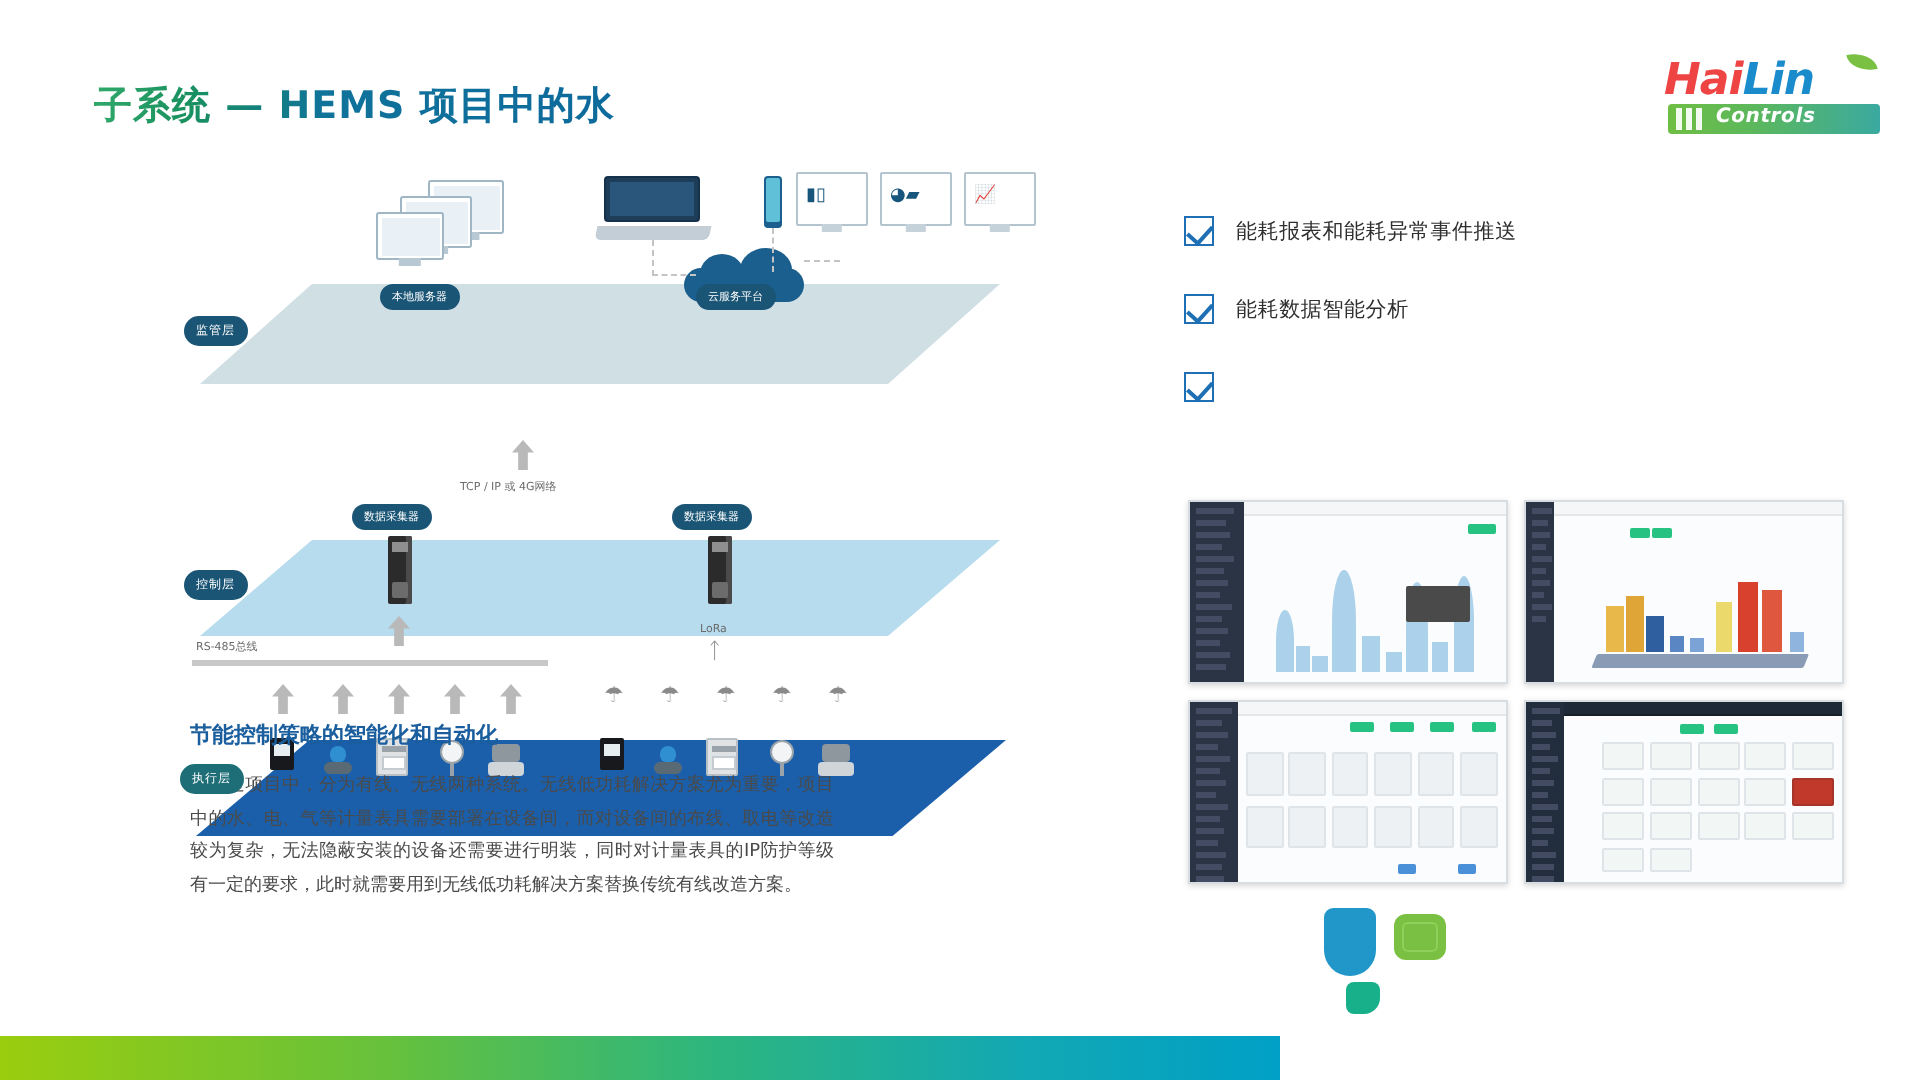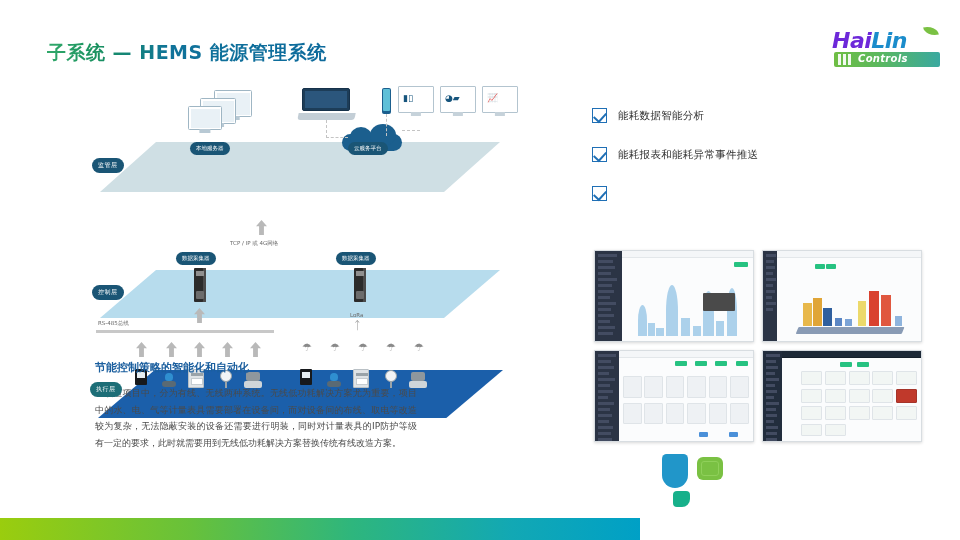--- a/index.html
+++ b/index.html
@@ -16,21 +16,21 @@
     font-size:19px; font-weight:bold; letter-spacing:.5px;
     background:linear-gradient(90deg,#31a86a 0%,#19915f 18%,#10739a 44%,#0d6a9c 100%);
     -webkit-background-clip:text; background-clip:text;
     -webkit-text-fill-color:transparent; color:#0d6a9c;
     white-space:nowrap;
   }
 
   
   .logo { position:absolute; right:16px; top:28px; width:112px; height:44px; }
   .logo-word { position:absolute; left:0; top:0; font-size:22px; font-weight:bold; font-style:italic; letter-spacing:-.5px; }
-  .logo-hai { color:#6d28d9; }
+  .logo-hai { color:#ef4444; }
   .logo-lin { color:#1b8ccb; }
   .logo-leaf { position:absolute; right:6px; top:-2px; width:14px; height:10px;
      background:#7ac143; border-radius:0 100% 0 100%; transform:rotate(-12deg); }
   .logo-band { position:absolute; left:2px; top:24px; width:106px; height:15px;
      background:linear-gradient(90deg,#6fbe44 0%,#5cb85c 40%,#3aa9a0 100%);
      border-radius:2px; }
   .logo-bars { position:absolute; left:4px; top:2px; display:flex; gap:2px; }
   .logo-bars i { display:block; width:3px; height:11px; background:#ffffff; opacity:.92; }
   .logo-ctrl { position:absolute; left:24px; top:1px; color:#ffffff; font-size:10px;
      font-weight:bold; font-style:italic; letter-spacing:.3px; }
@@ -173,21 +173,21 @@
      border-radius:5px 5px 14px 14px;}
   .dec-green{left:697px;bottom:60px;width:26px;height:23px;background:#7ac143;
      border-radius:6px;}
   .dec-green:after{content:"";position:absolute;inset:4px;border:1.5px solid #8fd05a;border-radius:3px;}
   .dec-teal{left:673px;bottom:33px;width:17px;height:16px;background:#17b08a;
      border-radius:4px 4px 8px 4px;}
 </style>
 </head>
 <body>
 
-<div class="slide-title">子系统 — HEMS 能源管理系统</div>
+<div class="slide-title">子系统 — HEMS 项目中的水</div>
 
 <div class="logo">
   <div class="logo-word">
     <span class="logo-hai">Hai</span><span class="logo-lin">Lin</span>
   </div>
   <div class="logo-leaf"></div>
   <div class="logo-band">
     <div class="logo-bars">
         <i></i>
         <i></i>
@@ -339,25 +339,25 @@
       <div class="bd"></div>
     </div>
 </div>
 
 <div class="cap-head">节能控制策略的智能化和自动化</div>
 <div class="cap-body">在改造项目中，分为有线、无线两种系统。无线低功耗解决方案尤为重要，项目中的水、电、气等计量表具需要部署在设备间，而对设备间的布线、取电等改造较为复杂，无法隐蔽安装的设备还需要进行明装，同时对计量表具的IP防护等级有一定的要求，此时就需要用到无线低功耗解决方案替换传统有线改造方案。</div>
 
 <div class="features">
   <div class="feat">
     <span class="cbx"></span>
-    <span class="feat-txt">能耗数据智能分析</span>
+    <span class="feat-txt">能耗报表和能耗异常事件推送</span>
   </div>
   <div class="feat">
     <span class="cbx"></span>
-    <span class="feat-txt">能耗报表和能耗异常事件推送</span>
+    <span class="feat-txt">能耗数据智能分析</span>
   </div>
   <div class="feat">
     <span class="cbx"></span>
   </div>
 </div>
 
 <div class="shots">
 
   <div class="shot">
     <div class="topbar"></div>

